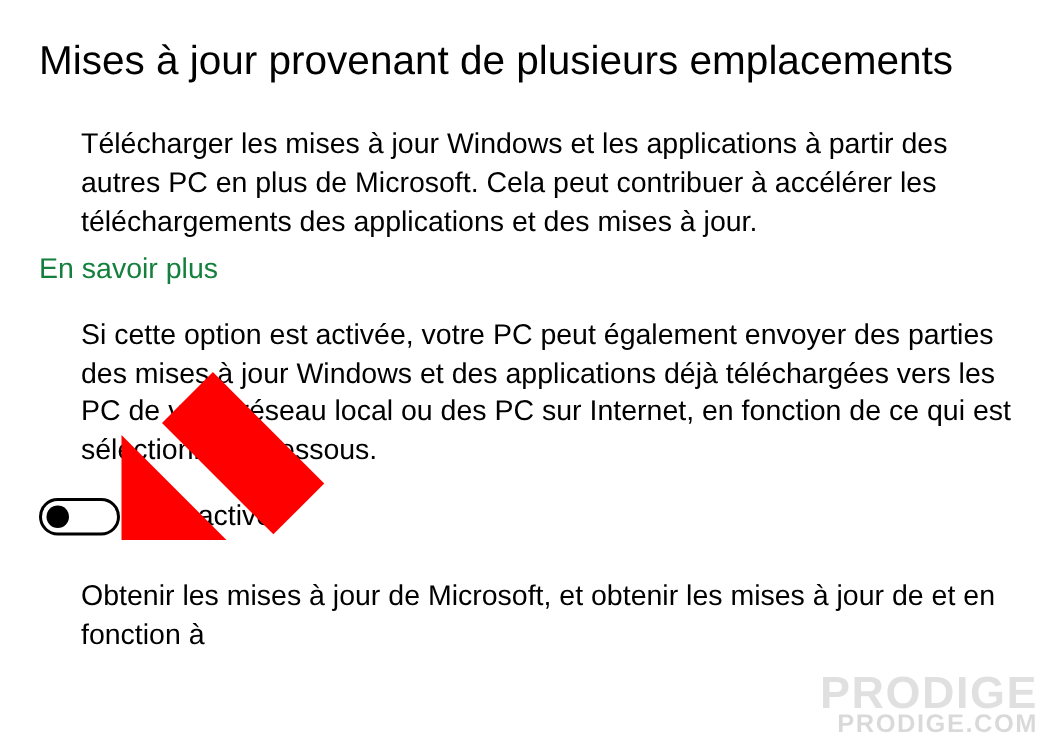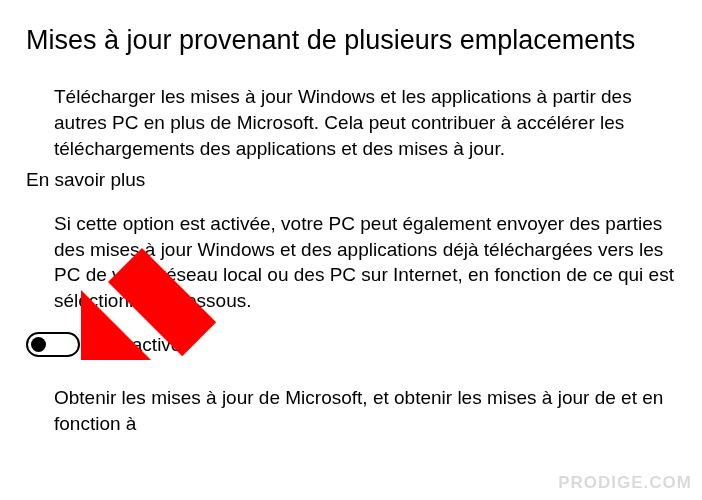--- a/index.html
+++ b/index.html
@@ -19,21 +19,21 @@
   .title {
     font-size: 27px;
     font-weight: 400;
     margin-bottom: 26px;
   }
   .para {
     margin-bottom: 6px;
     margin-left: 28px;
   }
   .link {
-    color: #000000;
+    color: #15803d;
     cursor: pointer;
   }
   .gap { height: 18px; }
   .toggle-row {
     display: flex;
     align-items: center;
     gap: 18px;
     margin: 18px 0 28px 0;
   }
   .toggle {
@@ -97,14 +97,15 @@
 <div class="para">Obtenir les mises à jour de Microsoft, et obtenir les mises à jour de et en fonction à</div>
 
 <svg class="arrow" width="175" height="175">
   <g fill="#ff0000">
     <polygon points="25,148 25,78 95,148"></polygon>
     <rect x="52" y="70" width="48" height="105" transform="rotate(-45 52 70)"></rect>
   </g>
 </svg>
 
 <div class="watermark">
+  <div class="l1">PRODIGE</div>
   <div class="l2">PRODIGE.COM</div>
 </div>
 
 </body></html>

